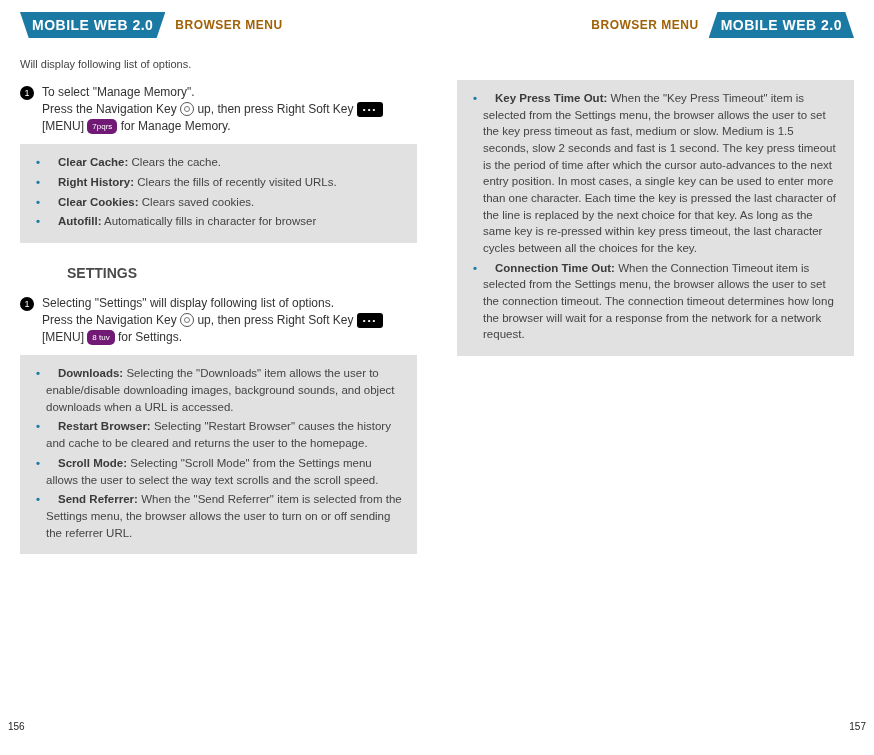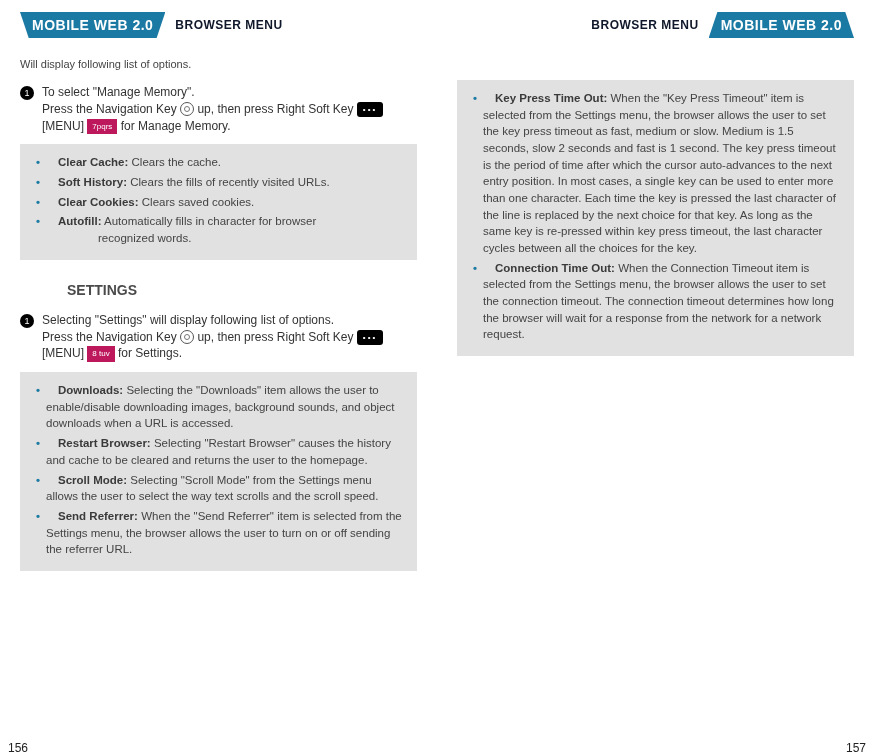--- a/index.html
+++ b/index.html
@@ -4,38 +4,38 @@
 <style>
   * { box-sizing: border-box; margin: 0; padding: 0; }
   body { font-family: Arial, Helvetica, sans-serif; font-size: 12px; color: #3a3a3a; background: #fff; width: 874px; height: 755px; }
   .spread { display: flex; width: 100%; height: 100%; }
   .page { width: 50%; padding: 12px 20px 30px 20px; position: relative; display: flex; flex-direction: column; }
   .header-row { display: flex; align-items: center; gap: 10px; margin-bottom: 18px; }
   .page-left .header-row { justify-content: flex-start; }
   .page-right .header-row { justify-content: flex-end; }
   .tab { background: #1b7aa3; color: #fff; font-weight: bold; padding: 5px 12px; font-size: 14px; letter-spacing: 0.5px; clip-path: polygon(0 0, 100% 0, 94% 100%, 6% 100%); }
   .tab-right { clip-path: polygon(6% 0, 94% 0, 100% 100%, 0 100%); }
-  .hdr-title { color: #0f172a; font-weight: bold; font-size: 12px; letter-spacing: 0.5px; }
+  .hdr-title { color: #a16207; font-weight: bold; font-size: 12px; letter-spacing: 0.5px; }
   .sect-title { color: #4a4a4a; font-weight: bold; font-size: 14px; margin-top: 4px; }
   .sub { color: #444; font-size: 11px; margin-top: 2px; }
   .step { display: flex; gap: 8px; margin-top: 14px; font-size: 12px; color: #333; }
   .step .num { background: #000; color: #fff; border-radius: 50%; width: 14px; height: 14px; font-size: 9px; display: inline-flex; align-items: center; justify-content: center; flex-shrink: 0; margin-top: 2px; }
   .step .body { flex: 1; line-height: 1.4; }
   .step .body .line1 { color: #333; }
   .navkey { display: inline-block; width: 14px; height: 14px; border: 1.5px solid #555; border-radius: 50%; vertical-align: -3px; position: relative; }
   .navkey::after { content: ""; position: absolute; top: 3px; left: 3px; right: 3px; bottom: 3px; border: 1px solid #777; border-radius: 50%; }
   .dots { display: inline-flex; align-items: center; justify-content: center; background: #000; color: #fff; padding: 2px 6px; border-radius: 3px; font-size: 8px; letter-spacing: 2px; vertical-align: 1px; }
-  .keycap { display: inline-block; background: #be185d; color: #fff; padding: 2px 5px; border-radius: 0; font-size: 8px; vertical-align: 1px; text-align: right; }
+  .keycap { display: inline-block; background: #701a75; color: #fff; padding: 2px 5px; border-radius: 5px; font-size: 8px; vertical-align: 1px; text-align: right; }
   .box { background: #e1e1e1; padding: 10px 12px 10px 16px; margin-top: 10px; font-size: 11.5px; line-height: 1.45; color: #444; }
   .box ul { list-style: none; }
   .box li { display: flex; gap: 6px; margin-bottom: 3px; }
   .box li .bullet { color: #1b7aa3; font-weight: bold; }
   .box li .lbl { font-weight: bold; color: #3a3a3a; padding-left: 12px; }
   .box li .txt { flex: 1; }
-  .footer-num { position: absolute; bottom: 0; font-size: 12px; color: #222; }
+  .footer-num { position: absolute; bottom: 23px; font-size: 10px; color: #222; }
   .page-left .footer-num { left: 8px; }
   .page-right .footer-num { right: 8px; }
   .content { flex: 1; }
   .box .indent { padding-left: 52px; display: block; }
 </style>
 </head>
 <body>
 
 <div class="spread">
 
@@ -59,29 +59,29 @@
       </div>
 
       <div class="box">
         <ul>
           <li>
               <span class="bullet">•</span>
               <span class="txt"><span class="lbl">Clear Cache:</span> <span>Clears the cache.</span></span>
             </li>
           <li>
               <span class="bullet">•</span>
-              <span class="txt"><span class="lbl">Soft History:</span> <span>Clears the fills of recently visited URLs.</span></span>
+              <span class="txt"><span class="lbl">Right History:</span> <span>Clears the fills of recently visited URLs.</span></span>
             </li>
           <li>
               <span class="bullet">•</span>
               <span class="txt"><span class="lbl">Clear Cookies:</span> <span>Clears saved cookies.</span></span>
             </li>
           <li>
               <span class="bullet">•</span>
-              <span class="txt"><span class="lbl">Autofill:</span> <span>Automatically fills in character for browser</span><span class="indent">recognized words.</span></span>
+              <span class="txt"><span class="lbl">Autofill:</span> <span>Automatically fills in character for browser</span></span>
             </li>
         </ul>
       </div>
 
       <div class="sect-title" style="margin-top:22px;margin-left:47px;">SETTINGS</div>
 
       <div class="step">
         <span class="num">1</span>
         <div class="body">
           <div class="line1">Selecting "Settings" will display following list of options.</div>

